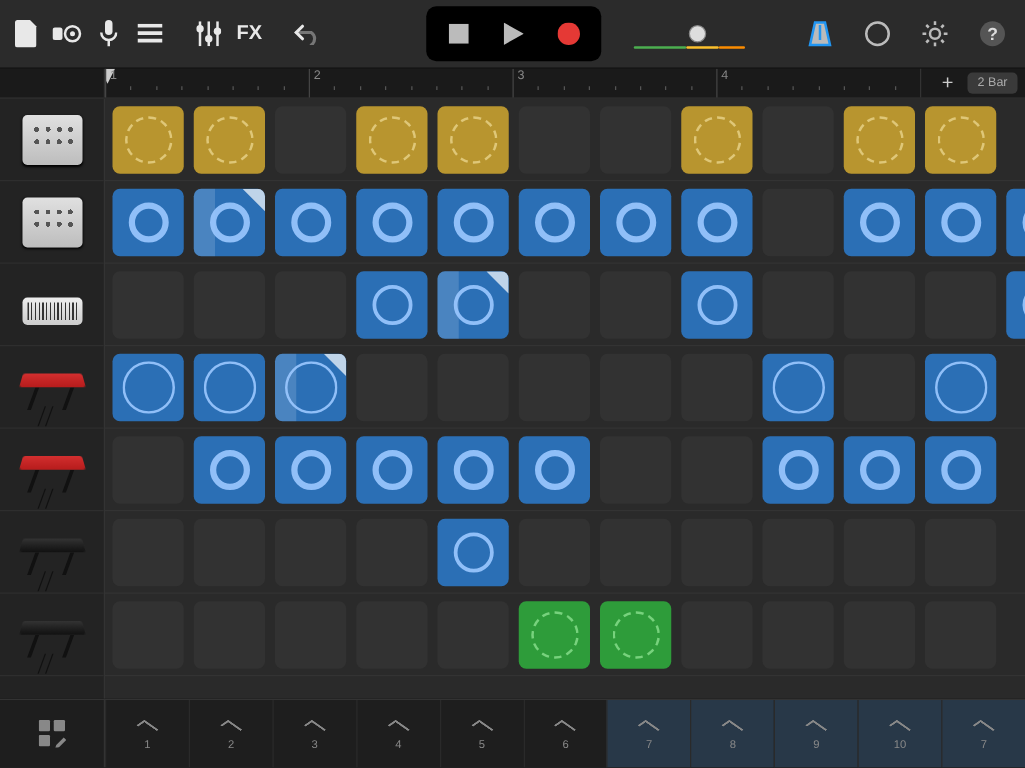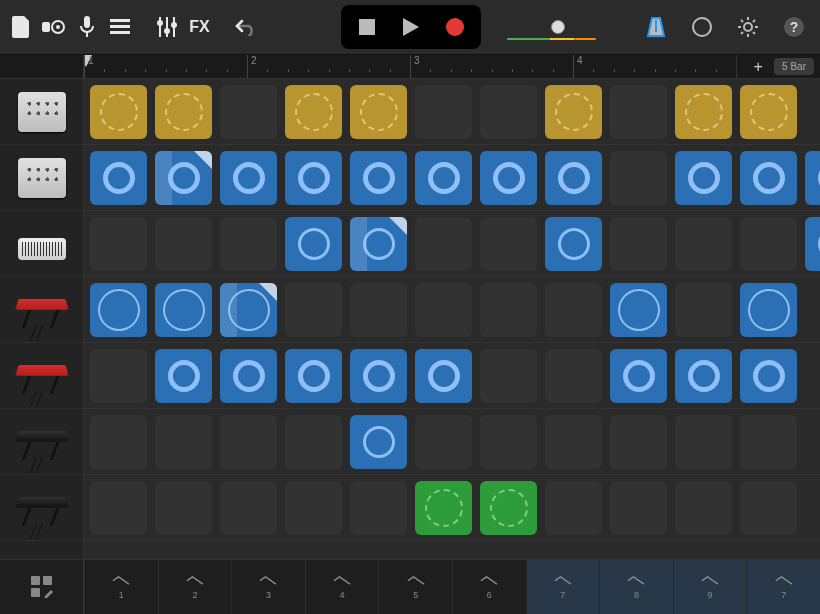--- a/index.html
+++ b/index.html
@@ -494,21 +494,21 @@
       <div class="tick" style="left: 509.375px;"></div>
       <div class="tick" style="left: 529.75px;"></div>
       <div class="tick" style="left: 550.125px;"></div>
       <div class="tick" style="left: 570.5px;"></div>
       <div class="tick" style="left: 590.875px;"></div>
       <div class="tick" style="left: 611.25px;"></div>
       <div class="tick" style="left: 631.625px;"></div>
     </div>
   <div class="ruler-right">
     <div class="add-btn">+</div>
-    <div class="bar-label">5 Bar</div>
+    <div class="bar-label">2 Bar</div>
   </div>
 </div>
 
 <div class="main">
   <div class="track-headers" id="track-headers">
       <div class="track-header">
         <div class="instrument drum-machine"></div>
       </div>
       <div class="track-header">
         <div class="instrument drum-machine"></div>
@@ -745,16 +745,20 @@
       <div class="trig highlight">
         <div class="chev"></div>
         <div class="num">8</div>
       </div>
       <div class="trig highlight">
         <div class="chev"></div>
         <div class="num">9</div>
       </div>
       <div class="trig highlight">
         <div class="chev"></div>
+        <div class="num">10</div>
+      </div>
+      <div class="trig highlight">
+        <div class="chev"></div>
         <div class="num">7</div>
       </div>
     </div>
 </div>
 
 </body></html>

